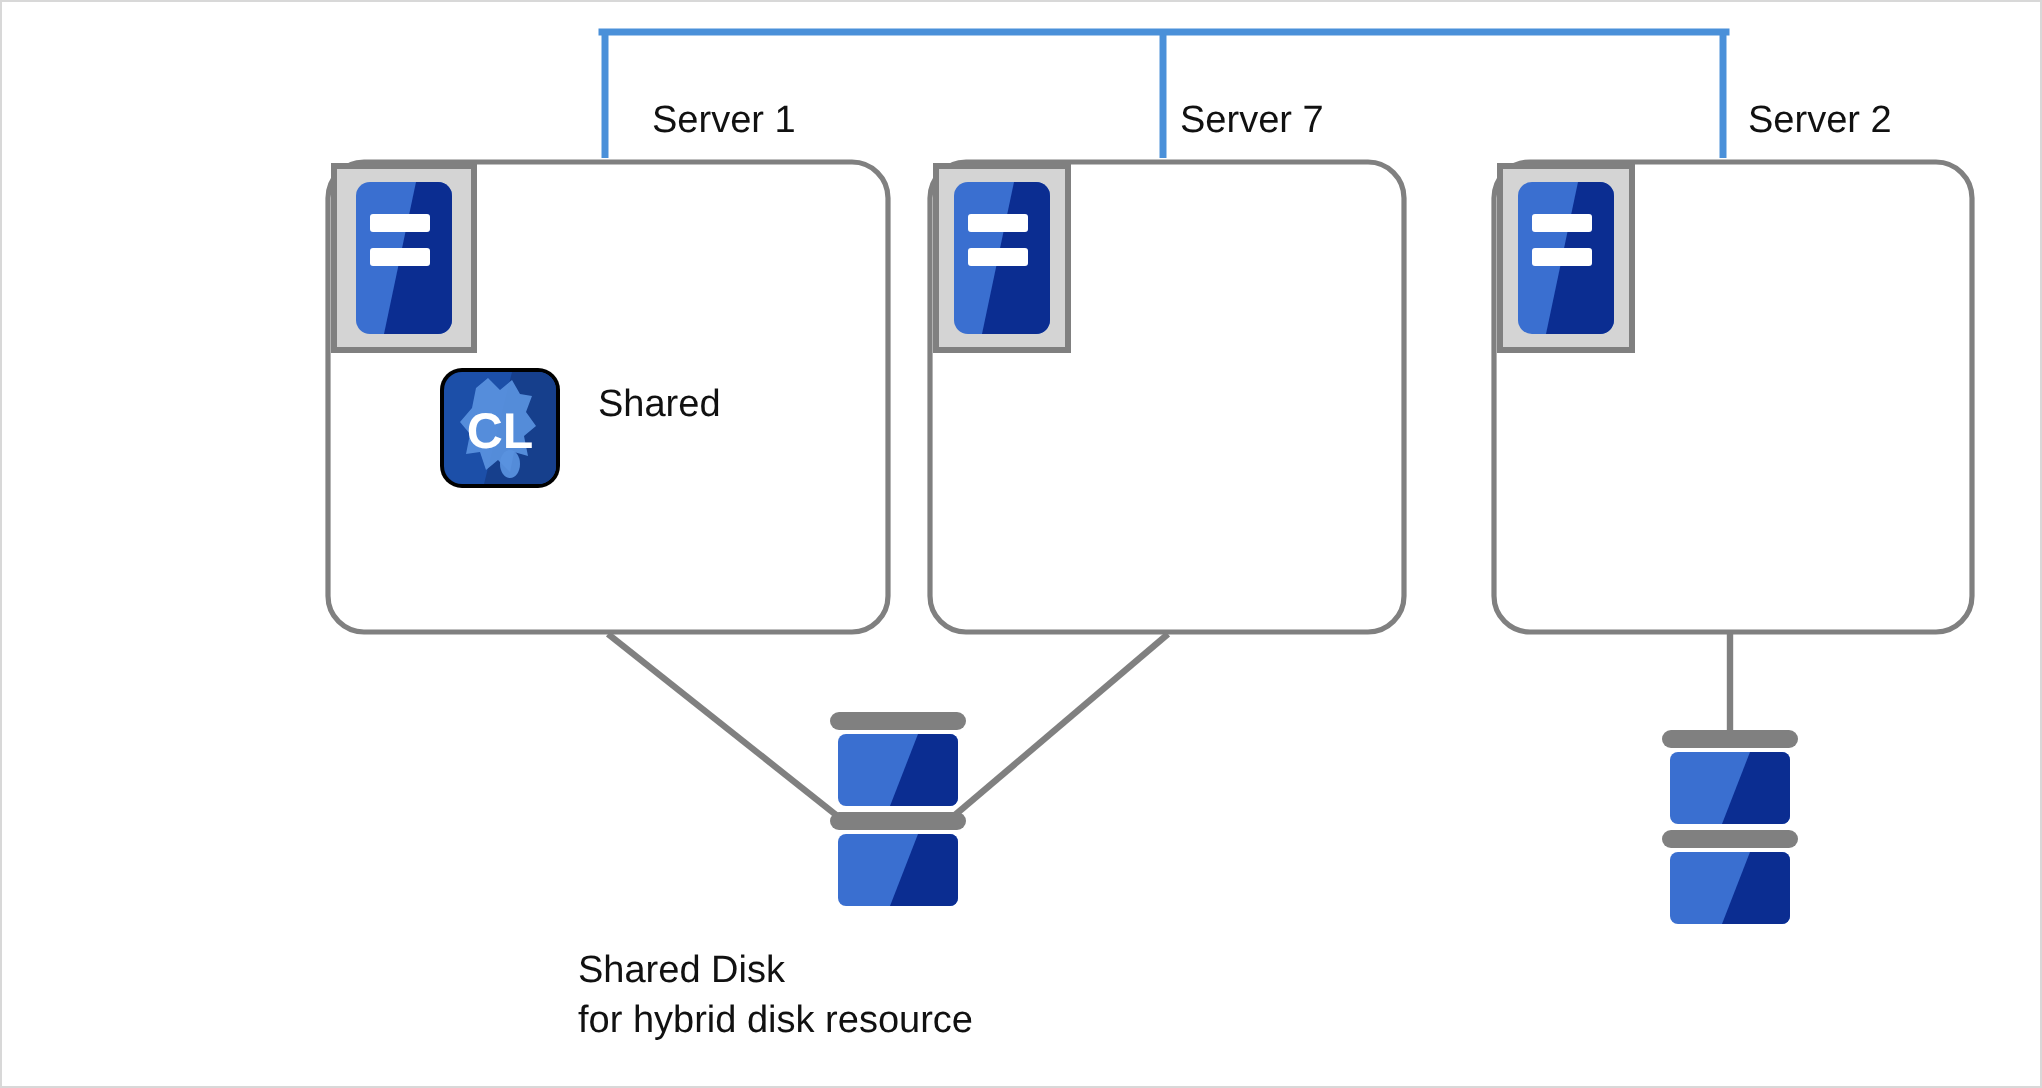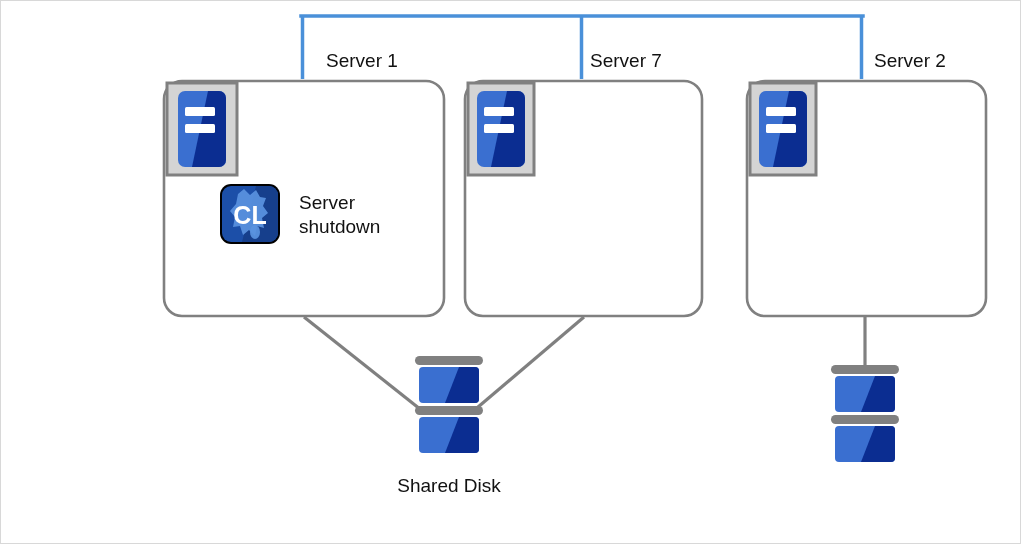--- a/index.html
+++ b/index.html
@@ -44,21 +44,20 @@
   .srv-label { font-size: 19px; }
   .icon-label {
     font-size: 19px;
     line-height: 24px;
     white-space: normal;
     text-align: left;
   }
   .disk-caption {
     font-size: 19px;
     line-height: 25px;
-    text-align: center;
     white-space: normal;
   }
 </style>
 </head>
 <body>
 
 <div id="canvas">
 
   <svg id="diagram-svg" viewBox="0 0 1021 544">
     <defs>
@@ -190,25 +189,25 @@
 
   <div class="layer-text">
 
     <div class="lbl srv-label" style="left:325px; top:46px;">Server 1</div>
 
     <div class="lbl srv-label" style="left:589px; top:46px;">Server 7</div>
 
     <div class="lbl srv-label" style="left:873px; top:46px;">Server 2</div>
 
     <div class="lbl icon-label" style="left:298px; top:188px; width:140px;">
-      <div>Server</div>
-      <div>shutdown</div>
+      <div>Shared</div>
     </div>
 
     <div class="lbl disk-caption" style="left:288px; top:470px; width:320px;">
       <div>Shared Disk</div>
+      <div>for hybrid disk resource</div>
     </div>
 
     <div class="lbl disk-caption" style="left:742px; top:470px; width:245px;">
     </div>
 
   </div>
 </div>
 
 </body></html>

